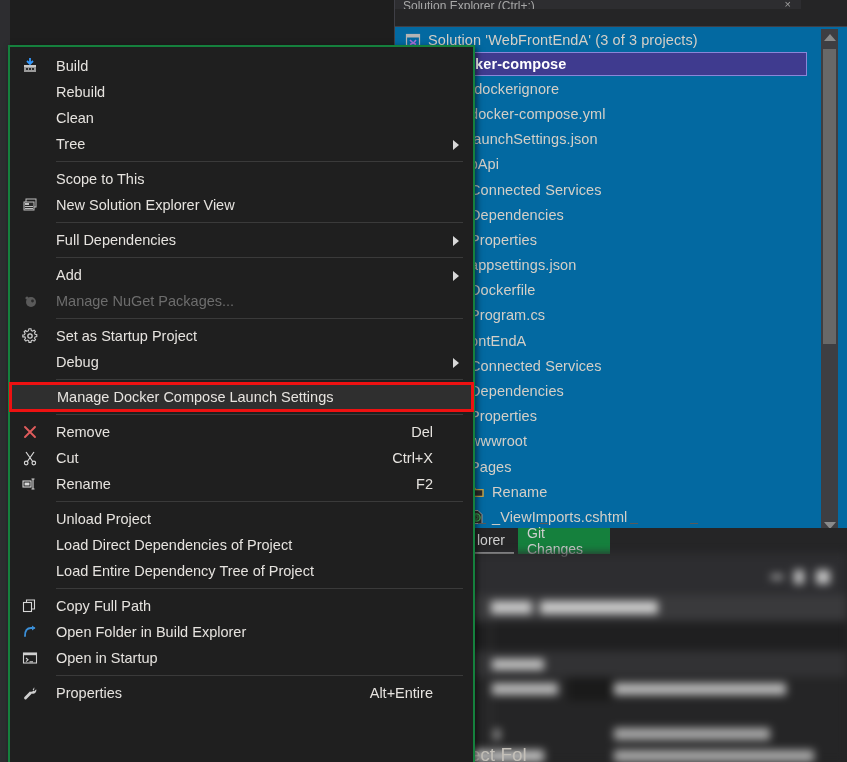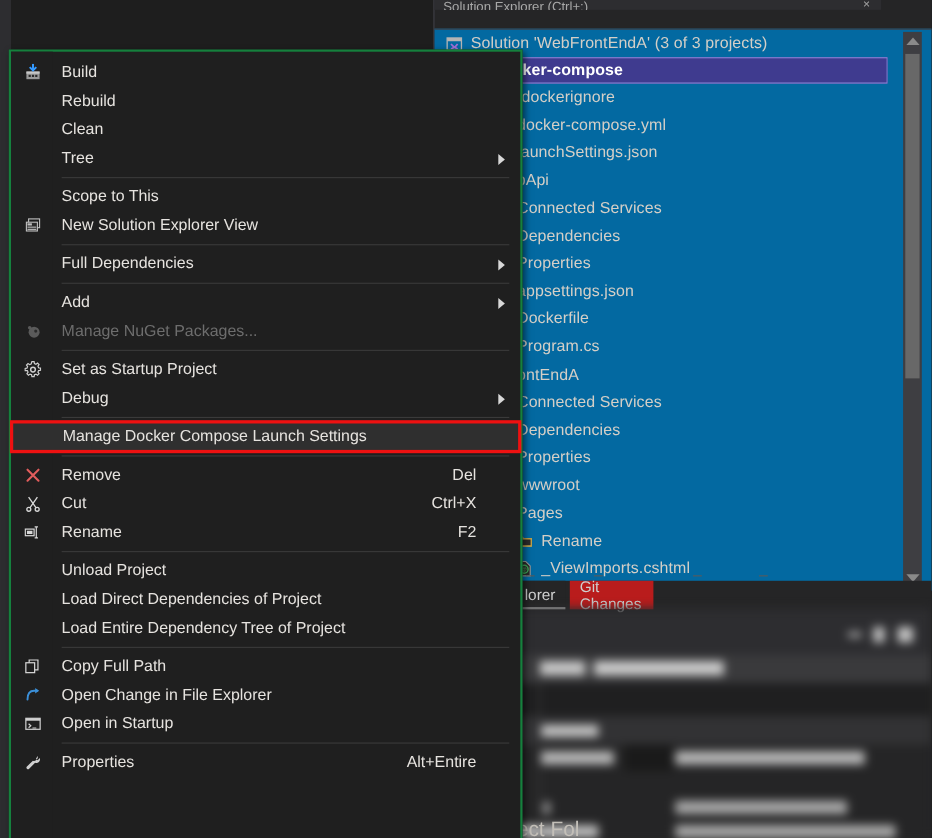--- a/index.html
+++ b/index.html
@@ -117,21 +117,21 @@
   .se-tab {
     position: absolute; top: 0; height: 26px;
     display: flex; align-items: center; justify-content: center;
     font-size: 14px; color: #cfcfcf; padding: 0 9px;
   }
   #tab-solution-explorer {
     left: 0; width: 120px; background: #252526;
     border-bottom: 2px solid #c0c0c0; justify-content: flex-end;
   }
   #tab-git-changes {
-    left: 124px; width: 76px; background: #b91c1c;
+    left: 124px; width: 92px; background: #15803d;
   }
 
   
   #tab-ticks { position: absolute; left: 400px; top: 520px; width: 440px; height: 8px; }
   .tick { position: absolute; top: 3px; width: 8px; height: 1px; background: #5a5a5a; }
 
   
   #blur-panel {
     position: absolute; left: 408px; top: 553px; width: 439px; height: 209px;
     background: #252526; overflow: hidden;
@@ -547,21 +547,21 @@
           </span>
           <span class="cm-label">Copy Full Path</span>
         </div>
         <div class="cm-item">
           <span class="cm-icon">
             <svg width="16" height="16" viewBox="0 0 16 16" xmlns="http://www.w3.org/2000/svg">
               <path d="M3 12 Q3 4 9 4 L12 4" fill="none" stroke="#3b8fd8" stroke-width="1.8" stroke-linecap="round"></path>
               <path d="M10 1.5 L13.5 4 L10 6.5 Z" fill="#3b8fd8"></path>
             </svg>
           </span>
-          <span class="cm-label">Open Change in File Explorer</span>
+          <span class="cm-label">Open Folder in Build Explorer</span>
         </div>
         <div class="cm-item">
           <span class="cm-icon">
             <svg width="16" height="16" viewBox="0 0 16 16" xmlns="http://www.w3.org/2000/svg">
               <rect x="1.5" y="3" width="13" height="10" fill="none" stroke="#d0d0d0" stroke-width="1.1"></rect>
               <rect x="1.5" y="3" width="13" height="2.2" fill="#d0d0d0"></rect>
               <path d="M4 8 L6 9.8 L4 11.6" stroke="#d0d0d0" stroke-width="1.1" fill="none"></path>
               <path d="M7.5 11.8 L11 11.8" stroke="#d0d0d0" stroke-width="1.1"></path>
             </svg>
           </span>

